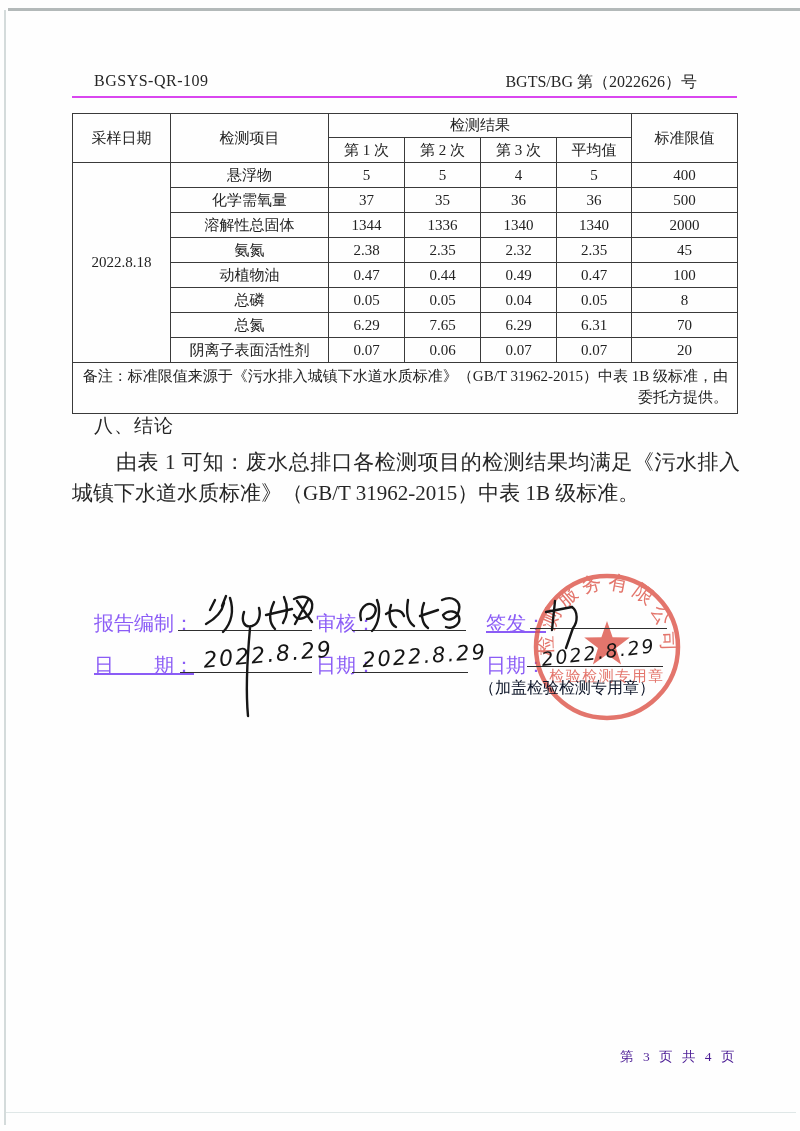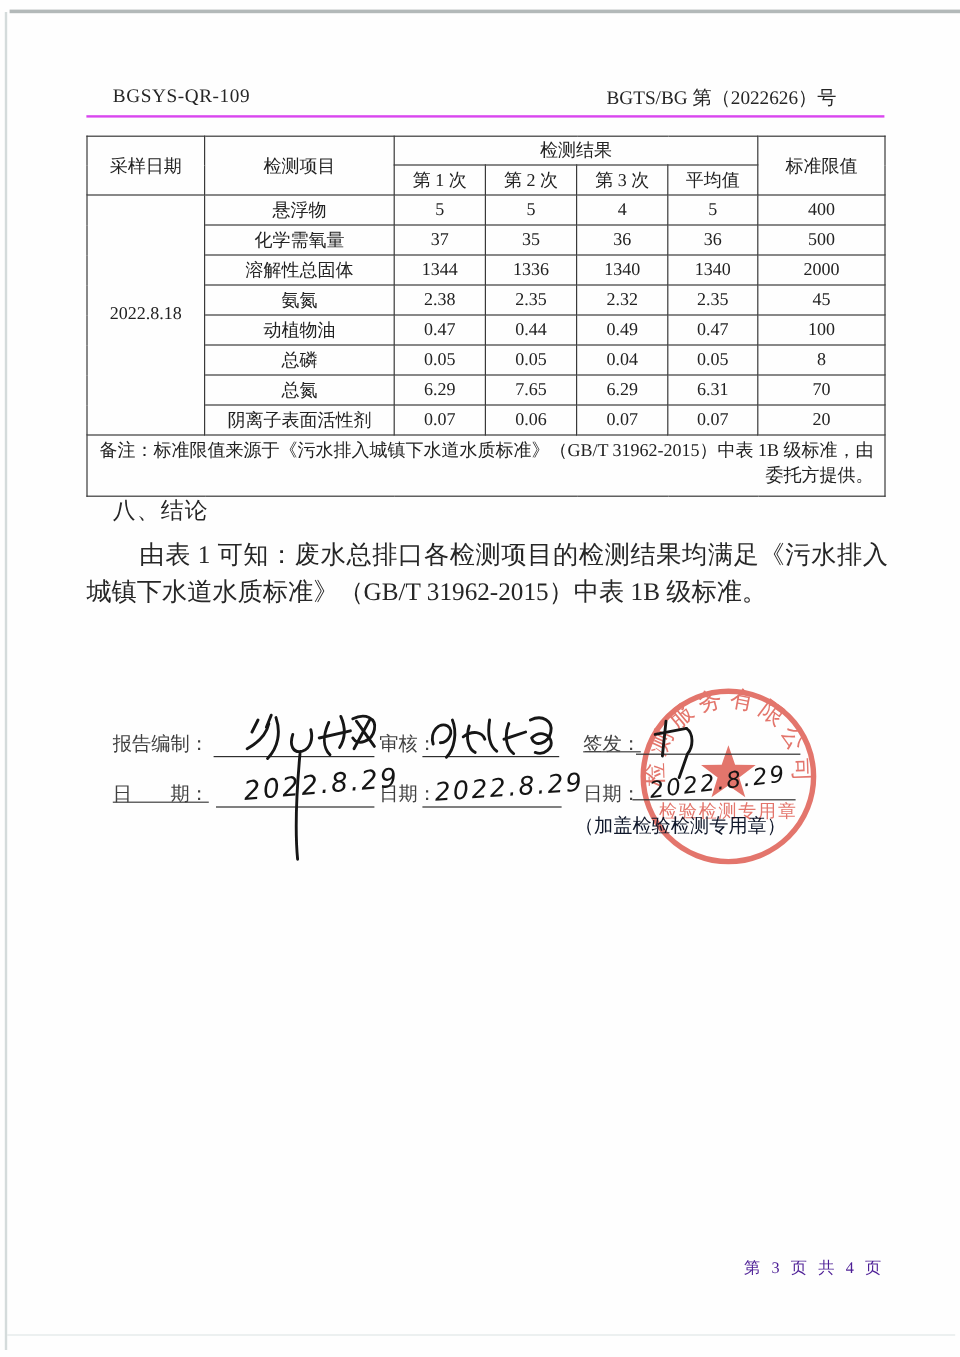--- a/index.html
+++ b/index.html
@@ -26,21 +26,21 @@
   tr.hrow1 { height:24px; } tr.hrow2 { height:25px; } tr.drow { height:25px; }
   td.note-cell { text-align:right; padding:3px 9px 5px 4px; line-height:21px; font-size:15px; height:44px; }
 
   
   .concl-head { position:absolute; left:94px; top:413px; font-size:19px; font-weight:normal;
                 font-family:"Liberation Sans","DejaVu Sans",sans-serif; letter-spacing:1px; }
   .concl-body { position:absolute; left:72px; top:447px; width:668px; font-size:21px;
                 line-height:31px; text-indent:2.1em; text-align:justify; }
 
   
-  .label { position:absolute; font-size:16px; color:#404040; }
+  .label { position:absolute; font-size:20px; color:#8b5cf6; }
   .sline { position:absolute; border-bottom:1.5px solid #2e2e2e; height:1px; z-index:3; }
   .hand { position:absolute; font-family:"DejaVu Sans",sans-serif; font-style:italic;
           color:#141414; letter-spacing:2px; z-index:4; white-space:nowrap; }
   .sig { position:absolute; z-index:4; }
   .sig path { fill:none; stroke:#161616; stroke-width:2.4; stroke-linecap:round; stroke-linejoin:round; }
   .seal-note { position:absolute; left:479px; top:678px; font-size:16px; z-index:4; color:#0f172a; }
 
   
   .stamp { position:absolute; left:529px; top:569px; width:156px; height:156px; z-index:2; opacity:.8; }
 

